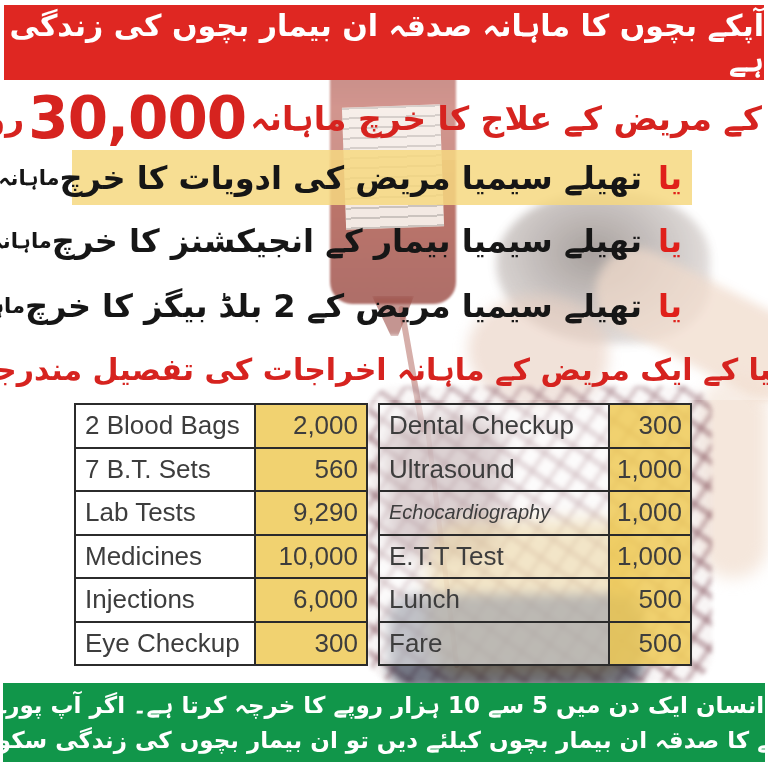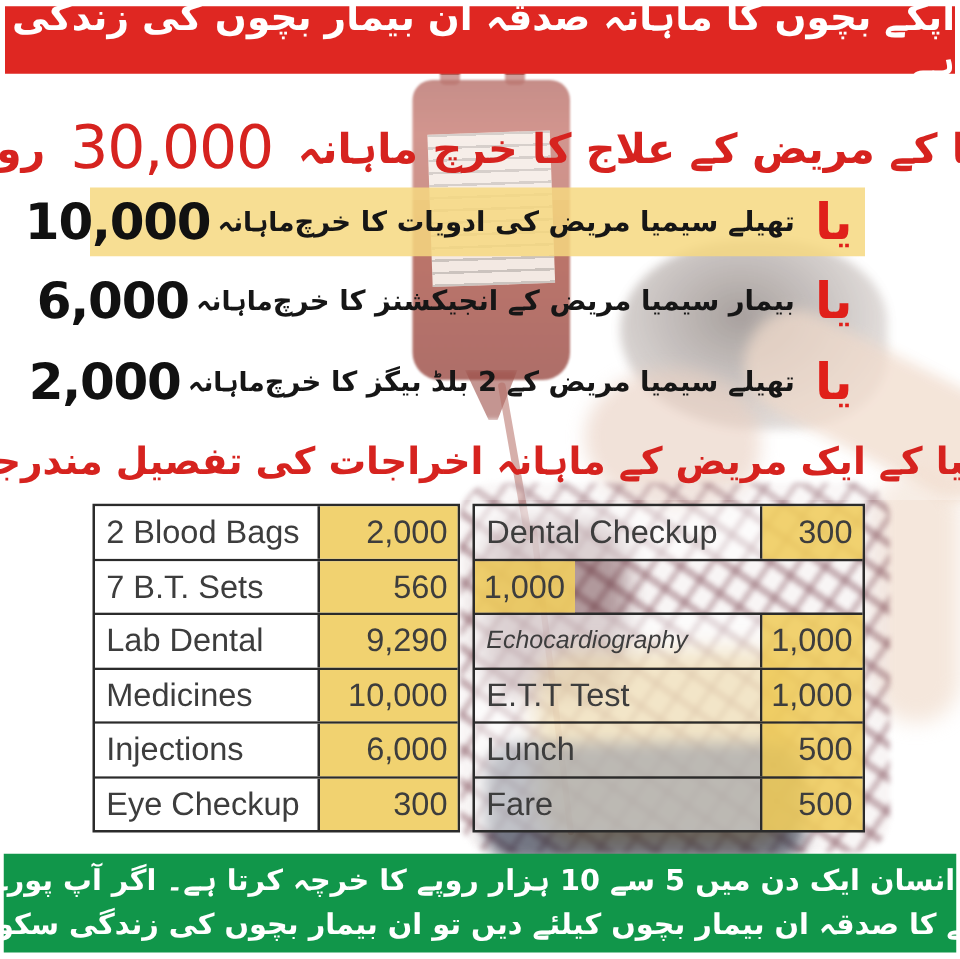--- a/index.html
+++ b/index.html
@@ -58,42 +58,42 @@
   .maroon-patch{position:absolute;left:386px;top:416px;width:116px;height:142px;background:rgba(92,42,48,0.45);border-radius:30px;filter:blur(9px);}
   .yellow-patch{position:absolute;left:428px;top:520px;width:206px;height:156px;background:rgba(214,167,58,0.6);border-radius:34px;filter:blur(9px);}
   .navy-patch{position:absolute;left:388px;top:594px;width:256px;height:96px;background:rgba(34,40,62,0.62);border-radius:26px;filter:blur(6px);}
   .veil-top{position:absolute;left:0;top:60px;width:768px;height:100px;background:rgba(255,255,255,0.4);}
   .veil-mid{position:absolute;left:0;top:160px;width:768px;height:240px;background:rgba(255,255,255,0.25);}
 
   
   .content{position:absolute;inset:0;z-index:2;}
 
   .top-banner{
-    position:absolute;left:4px;top:5px;width:760px;height:54px;
+    position:absolute;left:4px;top:5px;width:760px;height:75px;
     background:#df2722;color:#ffffff;
     display:flex;align-items:center;justify-content:center;
     font-size:30px;font-weight:bold;direction:rtl;
   }
 
   .headline{
     position:absolute;left:0;top:86px;width:768px;height:64px;
     display:flex;direction:rtl;align-items:center;justify-content:center;
     color:#d6231f;white-space:nowrap;
   }
   .headline .h-before,.headline .h-after{font-size:33px;font-weight:bold;}
-  .headline .h-amount{font-size:48px;font-weight:400;letter-spacing:-1px;margin:0 20px;line-height:1;}
+  .headline .h-amount{font-size:58px;font-weight:700;letter-spacing:-1px;margin:0 4px;line-height:1;}
 
   .opt-row{
     position:absolute;left:72px;width:620px;height:55px;
     display:flex;direction:rtl;align-items:center;
     padding:0 10px;box-sizing:border-box;white-space:nowrap;
   }
   .opt-row.highlight{background:rgba(246,216,128,0.85);}
-  .opt-ya{font-size:40px;font-weight:800;color:#e0201a;margin-left:16px;line-height:1;}
-  .opt-desc{font-size:22px;font-weight:bold;color:#161616;}
+  .opt-ya{font-size:32px;font-weight:800;color:#e0201a;margin-left:16px;line-height:1;}
+  .opt-desc{font-size:32px;font-weight:bold;color:#161616;}
   .opt-spacer{flex:1;}
   .opt-monthly{font-size:21px;font-weight:bold;color:#161616;margin-left:6px;}
   .opt-amount{font-size:40px;font-weight:800;color:#111111;line-height:1;margin-left:4px;letter-spacing:-1px;}
   #opt-0{top:150px;} #opt-1{top:213px;} #opt-2{top:278px;}
 
   .subtitle{
     position:absolute;left:0;top:340px;width:768px;height:58px;
     display:flex;align-items:center;justify-content:center;direction:rtl;
     color:#d6231f;font-size:30px;font-weight:bold;white-space:nowrap;
   }
@@ -168,21 +168,21 @@
       <span class="opt-ya">یا</span>
       <span class="opt-desc">تھیلے سیمیا مریض کی ادویات کا خرچ</span>
       <span class="opt-spacer"></span>
       <span class="opt-monthly">ماہانہ</span>
       <span class="opt-amount">10,000</span>
 
     </div>
 
     <div class="opt-row" id="opt-1">
       <span class="opt-ya">یا</span>
-      <span class="opt-desc">بیمار سیمیا مریض کے انجیکشنز کا خرچ</span>
+      <span class="opt-desc">تھیلے سیمیا بیمار کے انجیکشنز کا خرچ</span>
       <span class="opt-spacer"></span>
       <span class="opt-monthly">ماہانہ</span>
       <span class="opt-amount">6,000</span>
 
     </div>
 
     <div class="opt-row" id="opt-2">
       <span class="opt-ya">یا</span>
       <span class="opt-desc">تھیلے سیمیا مریض کے 2 بلڈ بیگز کا خرچ</span>
       <span class="opt-spacer"></span>
@@ -198,21 +198,21 @@
     <div class="exp-table left">
       <div class="exp-row">
         <div class="cell-label">2 Blood Bags</div>
         <div class="cell-value">2,000</div>
       </div>
       <div class="exp-row">
         <div class="cell-label">7 B.T. Sets</div>
         <div class="cell-value">560</div>
       </div>
       <div class="exp-row">
-        <div class="cell-label">Lab Dental</div>
+        <div class="cell-label">Lab Tests</div>
         <div class="cell-value">9,290</div>
       </div>
       <div class="exp-row">
         <div class="cell-label">Medicines</div>
         <div class="cell-value">10,000</div>
       </div>
       <div class="exp-row">
         <div class="cell-label">Injections</div>
         <div class="cell-value">6,000</div>
       </div>
@@ -221,20 +221,21 @@
         <div class="cell-value">300</div>
       </div>
     </div>
 
     <div class="exp-table right">
       <div class="exp-row">
         <div class="cell-label">Dental Checkup</div>
         <div class="cell-value">300</div>
       </div>
       <div class="exp-row">
+        <div class="cell-label">Ultrasound</div>
         <div class="cell-value">1,000</div>
       </div>
       <div class="exp-row">
         <div class="cell-label">Echocardiography</div>
         <div class="cell-value">1,000</div>
       </div>
       <div class="exp-row">
         <div class="cell-label">E.T.T Test</div>
         <div class="cell-value">1,000</div>
       </div>

